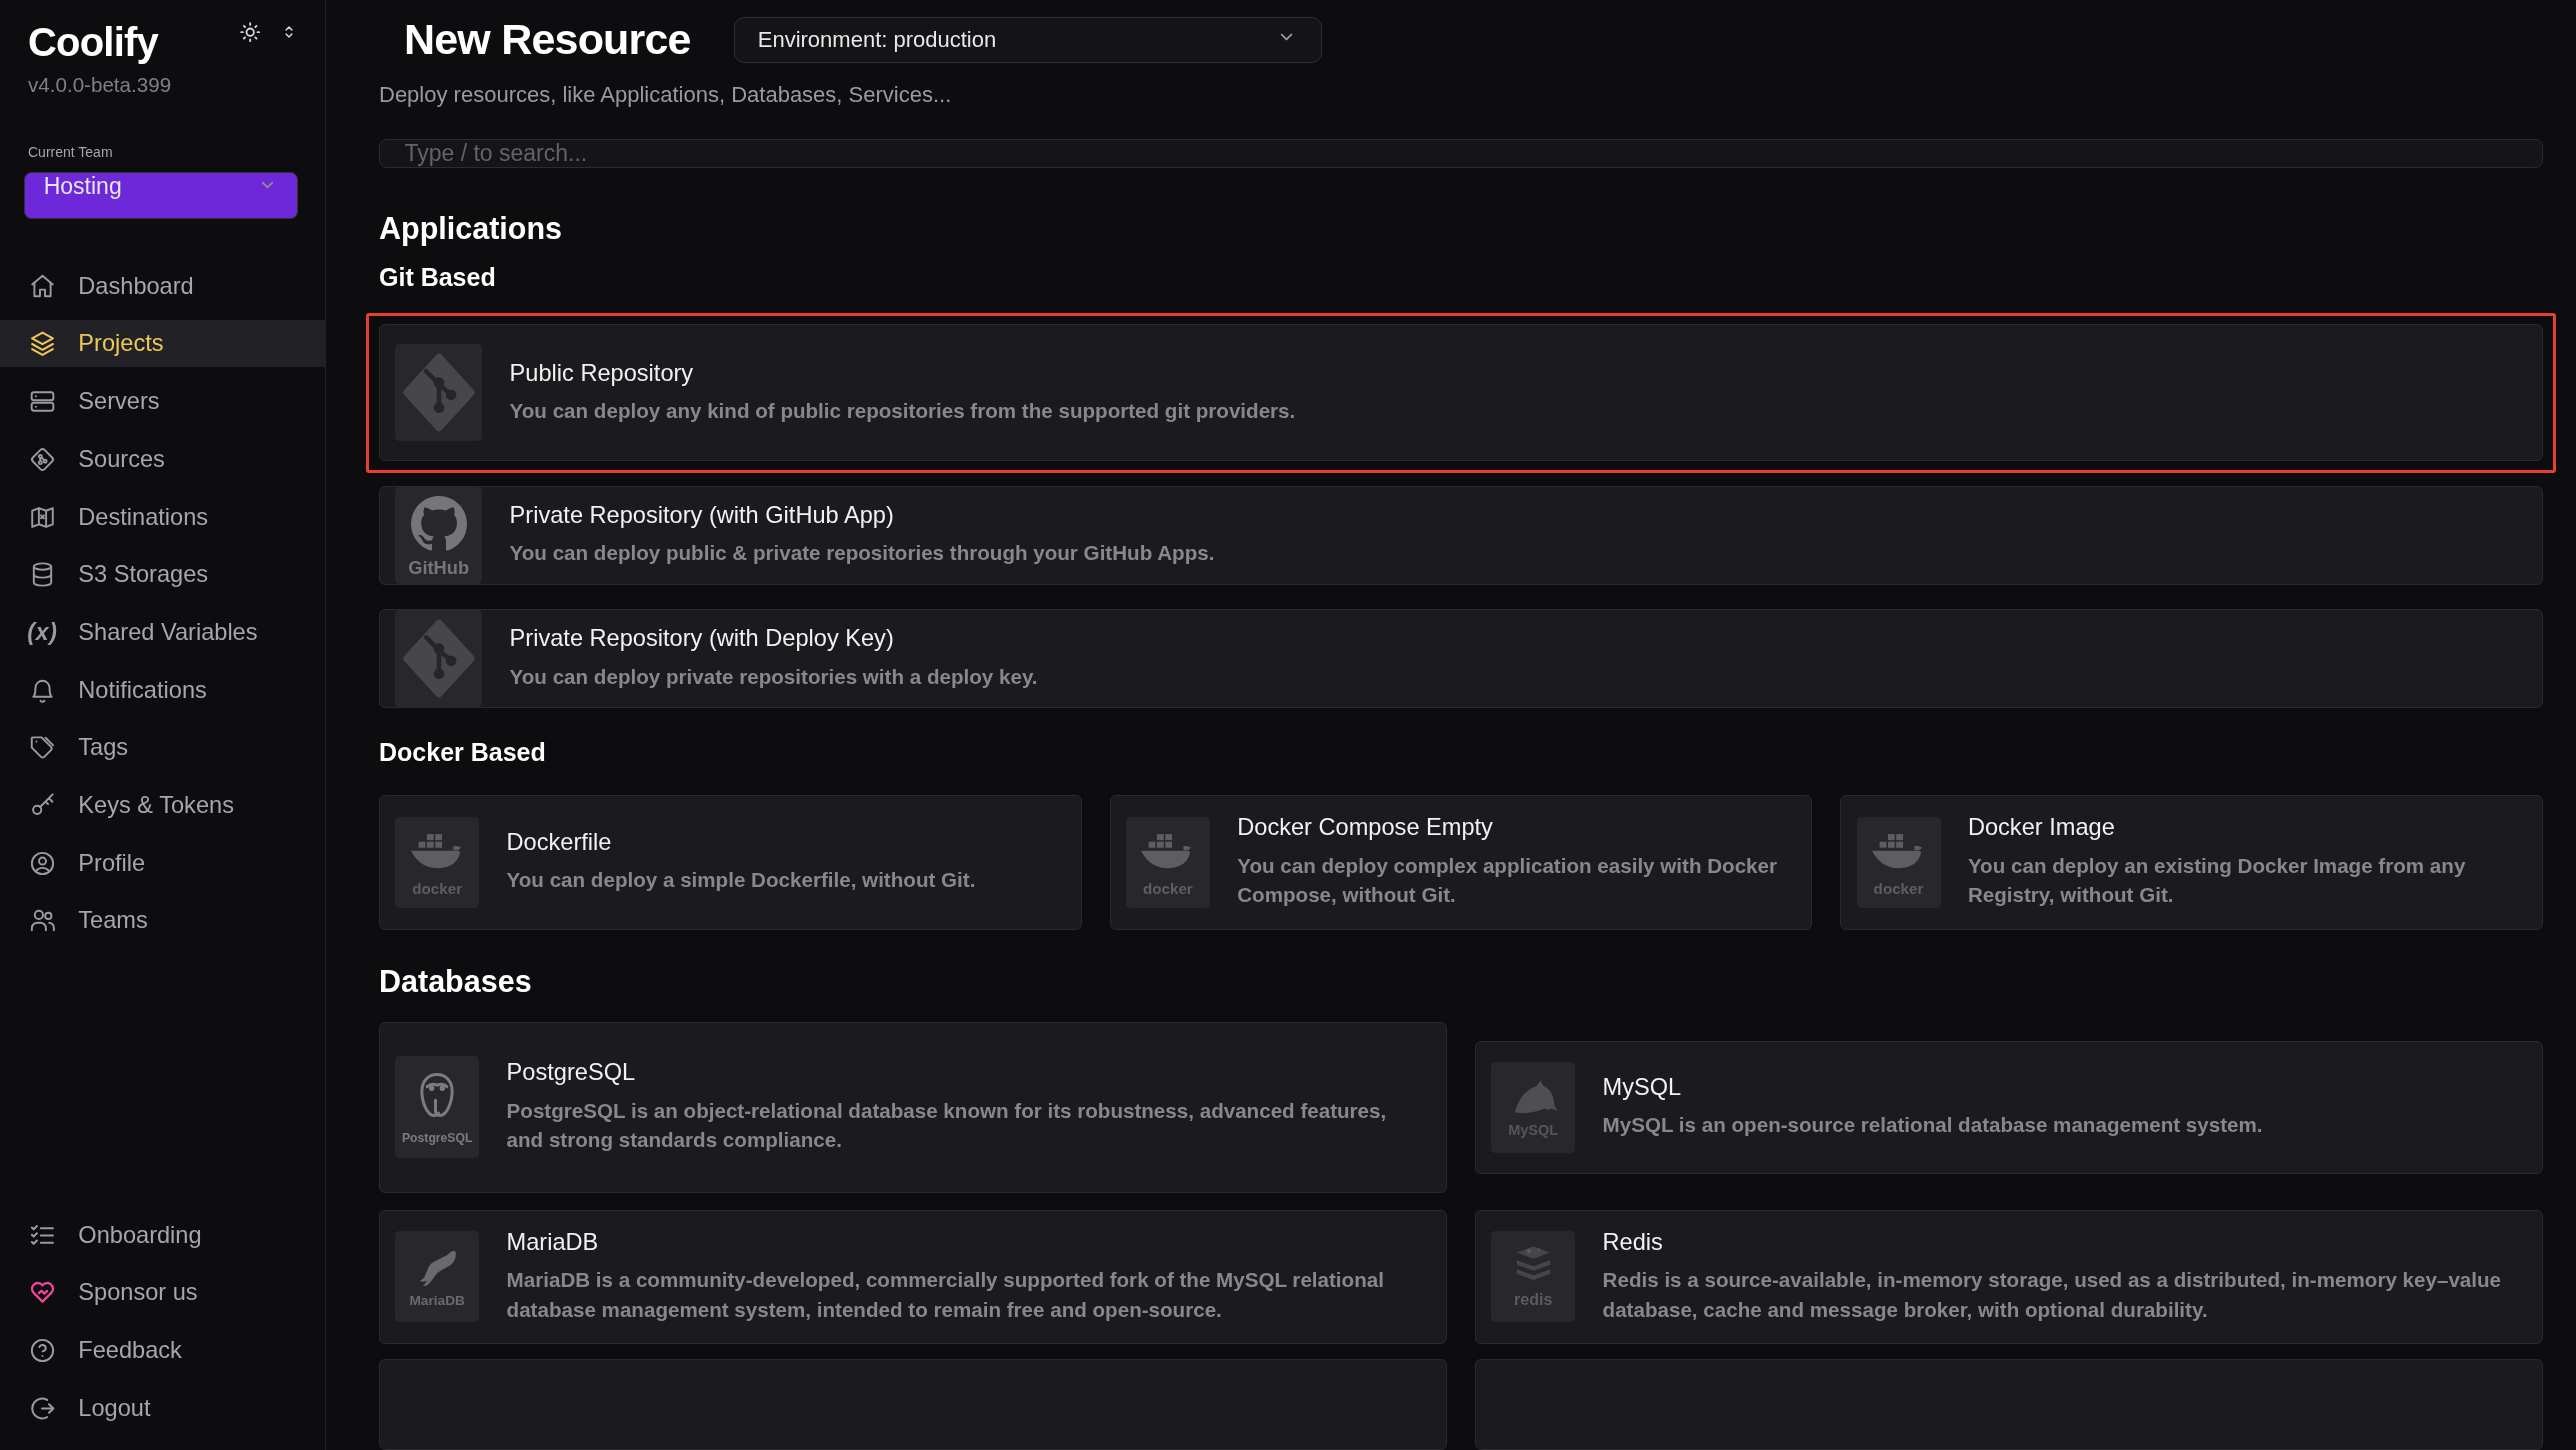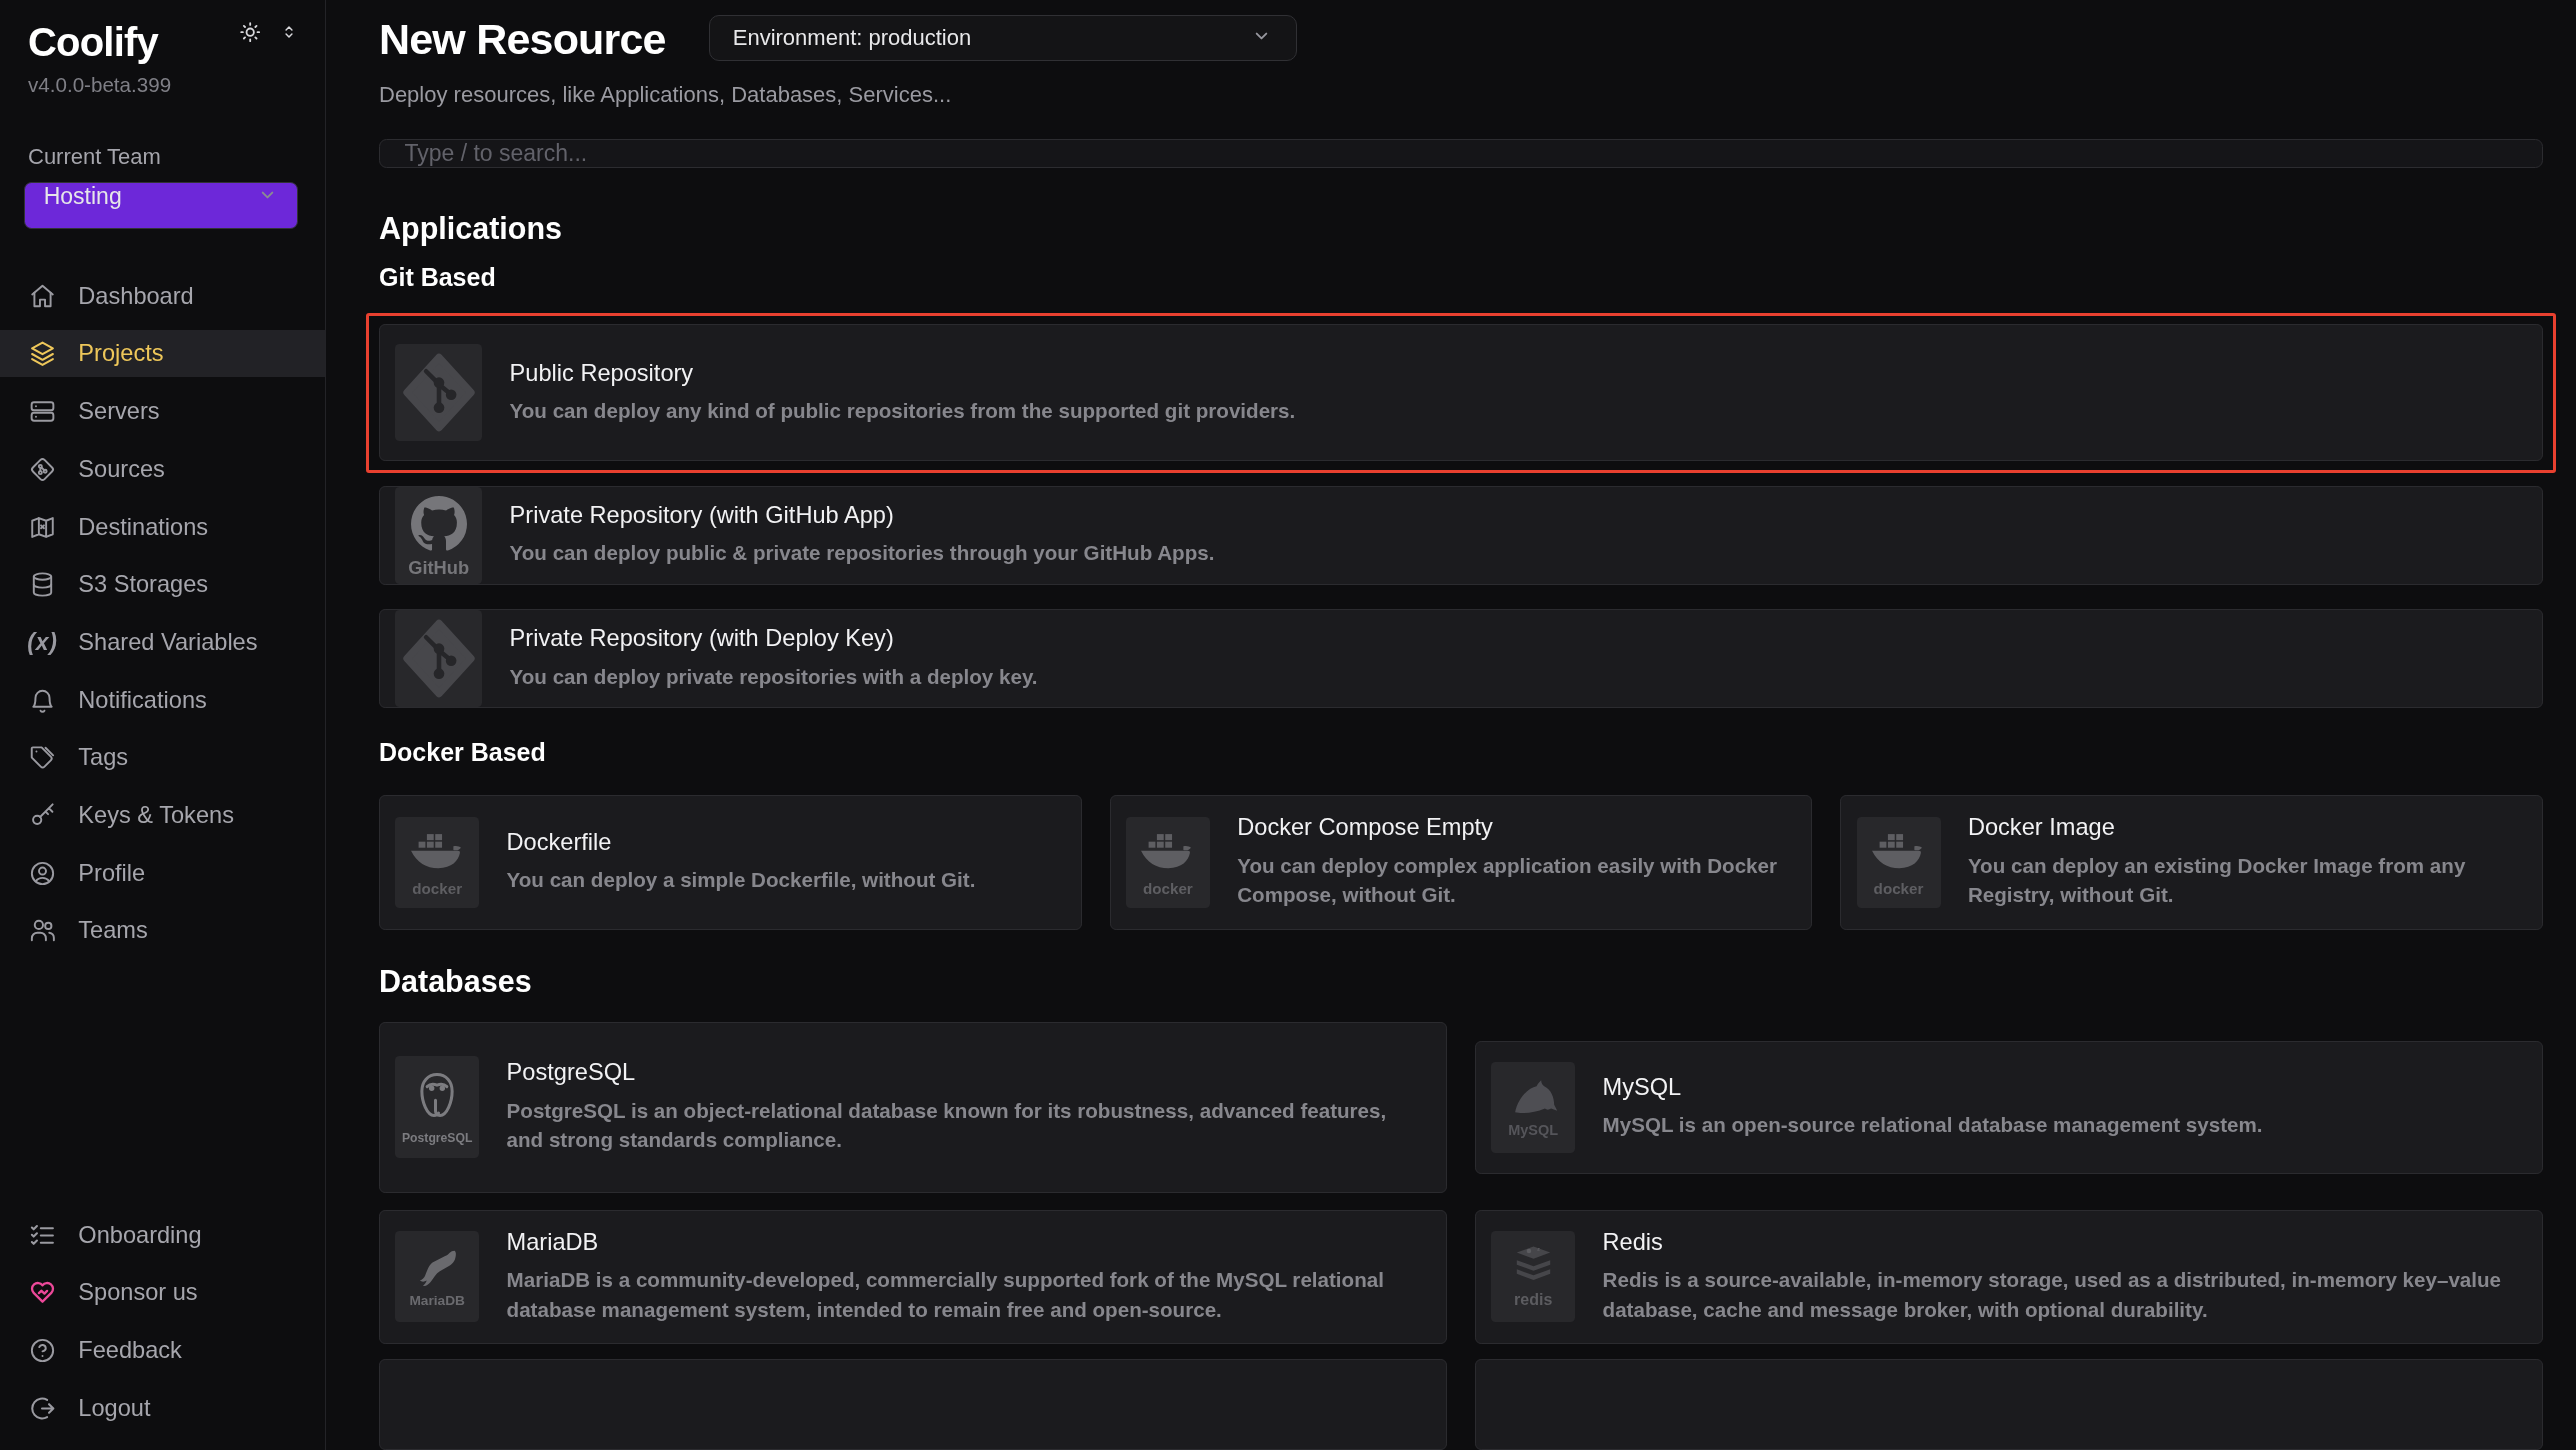--- a/index.html
+++ b/index.html
@@ -9,40 +9,40 @@
          display:flex; overflow:hidden; }
 
   
   .sidebar { width:326px; min-width:326px; height:100%; border-right:1.5px solid #232327;
              display:flex; flex-direction:column; padding:20px 0 15.2px 0; }
   .brand-row { display:flex; align-items:flex-start; padding:0 26px 0 28px; }
   .brand { font-size:40px; font-weight:700; letter-spacing:-0.8px; color:#fff; }
   .brand-icons { margin-left:auto; display:flex; align-items:center; gap:17px; color:#d8d8dc; }
   .brand-icons svg { display:block; }
   .version { padding:7.6px 0 0 28px; font-size:20.6px; color:#7f7f86; }
-  .team-label { padding:47px 0 0 28px; font-size:22px; color:#a5a5ac; }
+  .team-label { padding:47px 0 0 28px; font-size:14px; color:#a5a5ac; }
   .team-select { margin:12.2px 27px 0 24.4px; height:47px; border:1.5px solid #323236; border-radius:7.6px;
                  background:#6d28d9; display:flex; align-items:flex-start; padding:0 18.3px;
                  font-size:23px; color:#e6e6e9; cursor:pointer; }
   .team-select .chev { margin-left:auto; color:#8b8b92; }
 
   .side-nav { margin-top:44px; display:flex; flex-direction:column; gap:10.7px; }
   .side-footer { margin-top:auto; display:flex; flex-direction:column; gap:10.7px; padding-bottom:3px; }
   .side-item { height:47px; display:flex; align-items:center; gap:21.3px; padding-left:28px;
                font-size:23.6px; color:#a6a6ad; cursor:pointer; }
   .side-item .sicon { width:29px; height:29px; display:flex; align-items:center; justify-content:center;
                       color:#9a9aa1; flex:none; }
   .side-item.active { background:#222226; color:#eec75a; }
   .side-item.active .sicon { color:#eec75a; }
   .sicon.pink { color:#ec4899 !important; }
   .sicon-text { font-size:23px; font-weight:700; font-style:italic; letter-spacing:0.8px; }
 
   
   .main { flex:1; padding:15.2px 33px 0 53px; display:flex; flex-direction:column; overflow:hidden; }
-  .header-row { display:flex; gap:43px; }
+  .header-row { display:flex; align-items:center; gap:43px;margin-left:25px; }
   .page-title { font-size:43px; font-weight:700; letter-spacing:-0.8px; }
   .env-select { width:588px; height:46px; background:#141416; border:1.5px solid #303034;
                 border-radius:10px; display:flex; align-items:center; padding:0 23px;
                 font-size:22px; color:#e8e8ea; cursor:pointer; }
   .env-select .chev { margin-left:auto; color:#96969d; }
   .subtitle { margin-top:18.3px; font-size:22px; color:#9a9aa1; }
   .search { margin-top:30.5px; height:50px; background:#151518; border:1.5px solid #2c2c30;
             border-radius:7.6px; display:flex; align-items:center; }
   .search input { flex:1; background:transparent; border:none; outline:none; padding:0 24.4px;
                   font-size:23px; color:#d8d8dc; font-family:inherit; }

